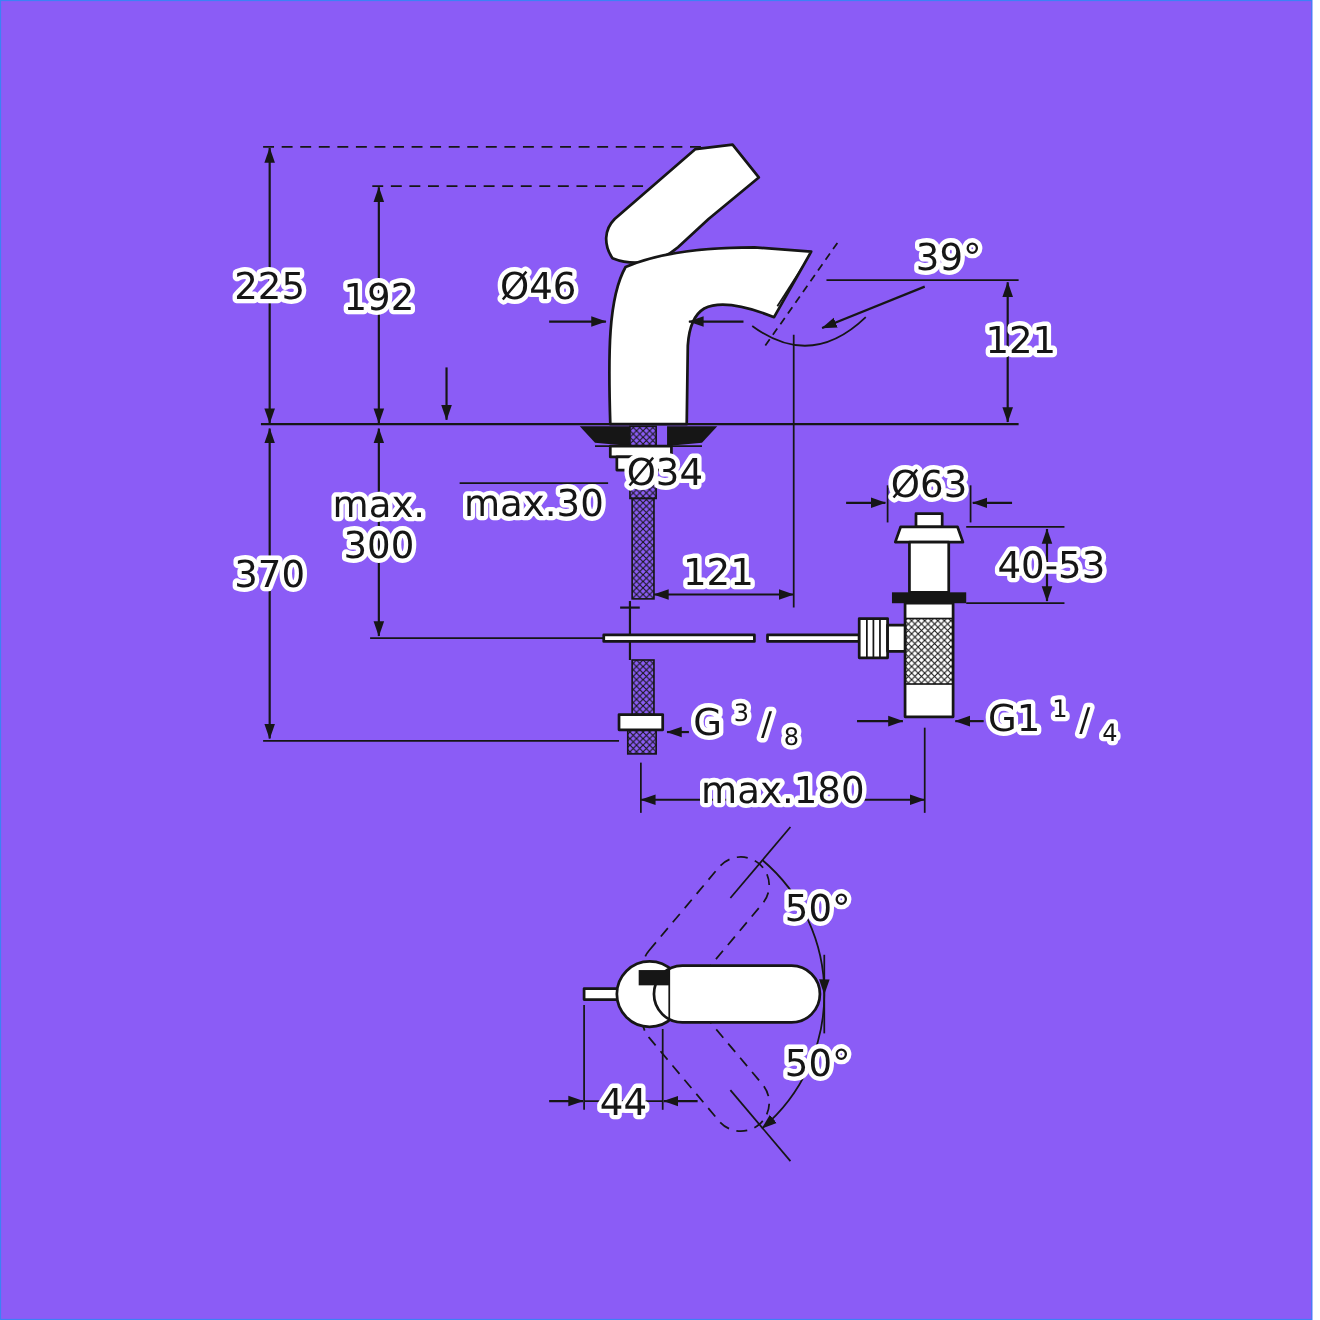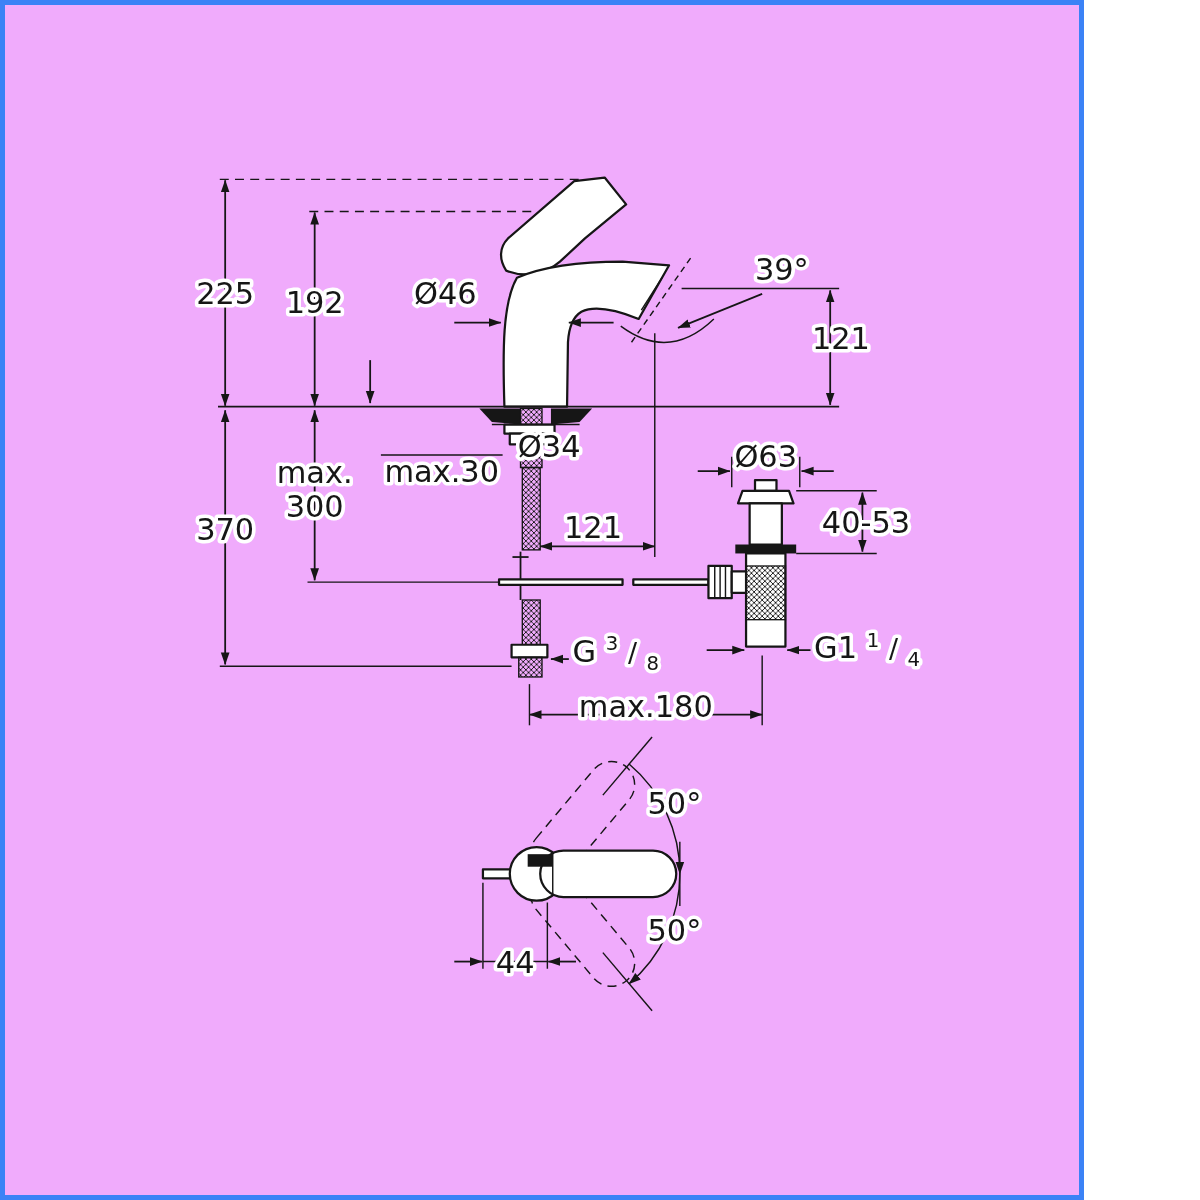--- a/index.html
+++ b/index.html
@@ -1,16 +1,16 @@
 <!DOCTYPE html>
 <html><head>
 <meta charset="utf-8">
 <style>
   html,body{margin:0;padding:0;background:#fff;}
-  .canvas{width:1084px;height:1200px;position:relative;background:#f0abfc;border:5px solid #3b82f6;box-sizing:border-box;}
+  .canvas{width:1193px;height:1200px;position:relative;background:#8b5cf6;border:1px solid #3b82f6;box-sizing:border-box;}
   svg{display:block;width:100%;height:100%;}
   .solid{fill:#ffffff;stroke:#161616;stroke-width:2.5;stroke-linejoin:round;}
   .dark{fill:#161616;stroke:none;}
   .dim{stroke:#161616;stroke-width:2;fill:none;}
   .thin{stroke:#161616;stroke-width:1.6;fill:none;}
   .dashed{stroke-dasharray:10 7;}
   .dashed2{stroke-dasharray:7 5;}
   .hatch{fill:url(#hatchp);stroke:#161616;stroke-width:1.5;}
   text{font-family:"DejaVu Sans","Liberation Sans",sans-serif;font-size:34px;fill:#161616;
        paint-order:stroke fill;stroke:#ffffff;stroke-width:8px;stroke-linejoin:round;}

